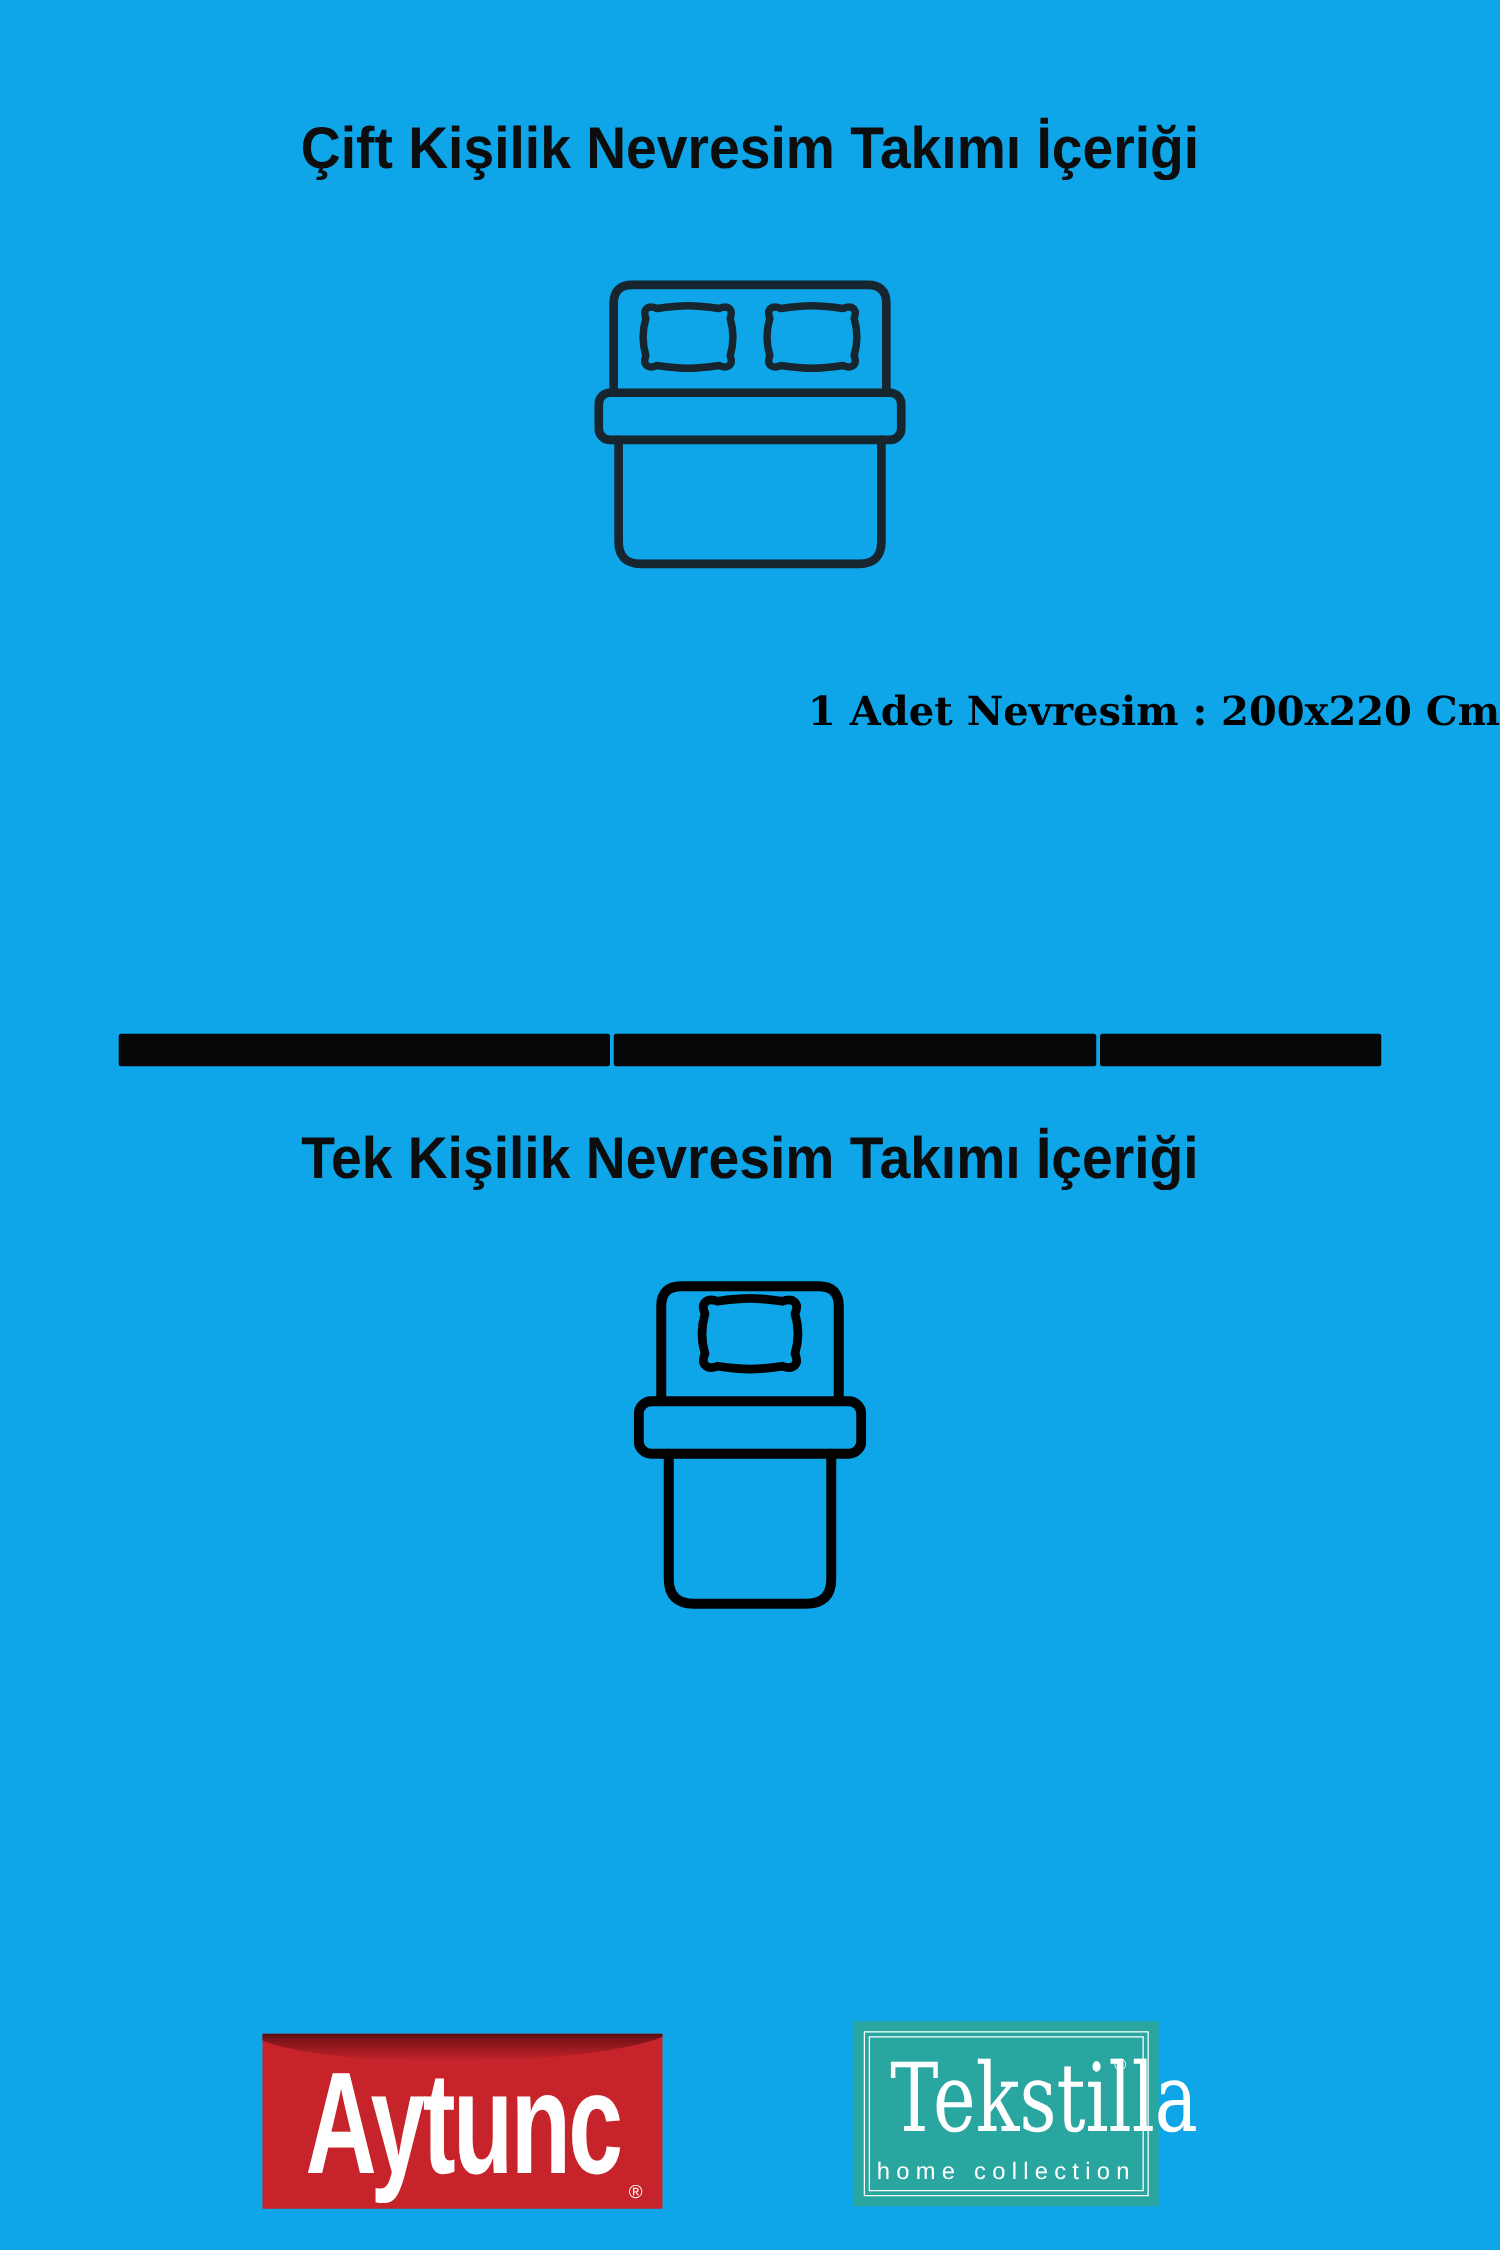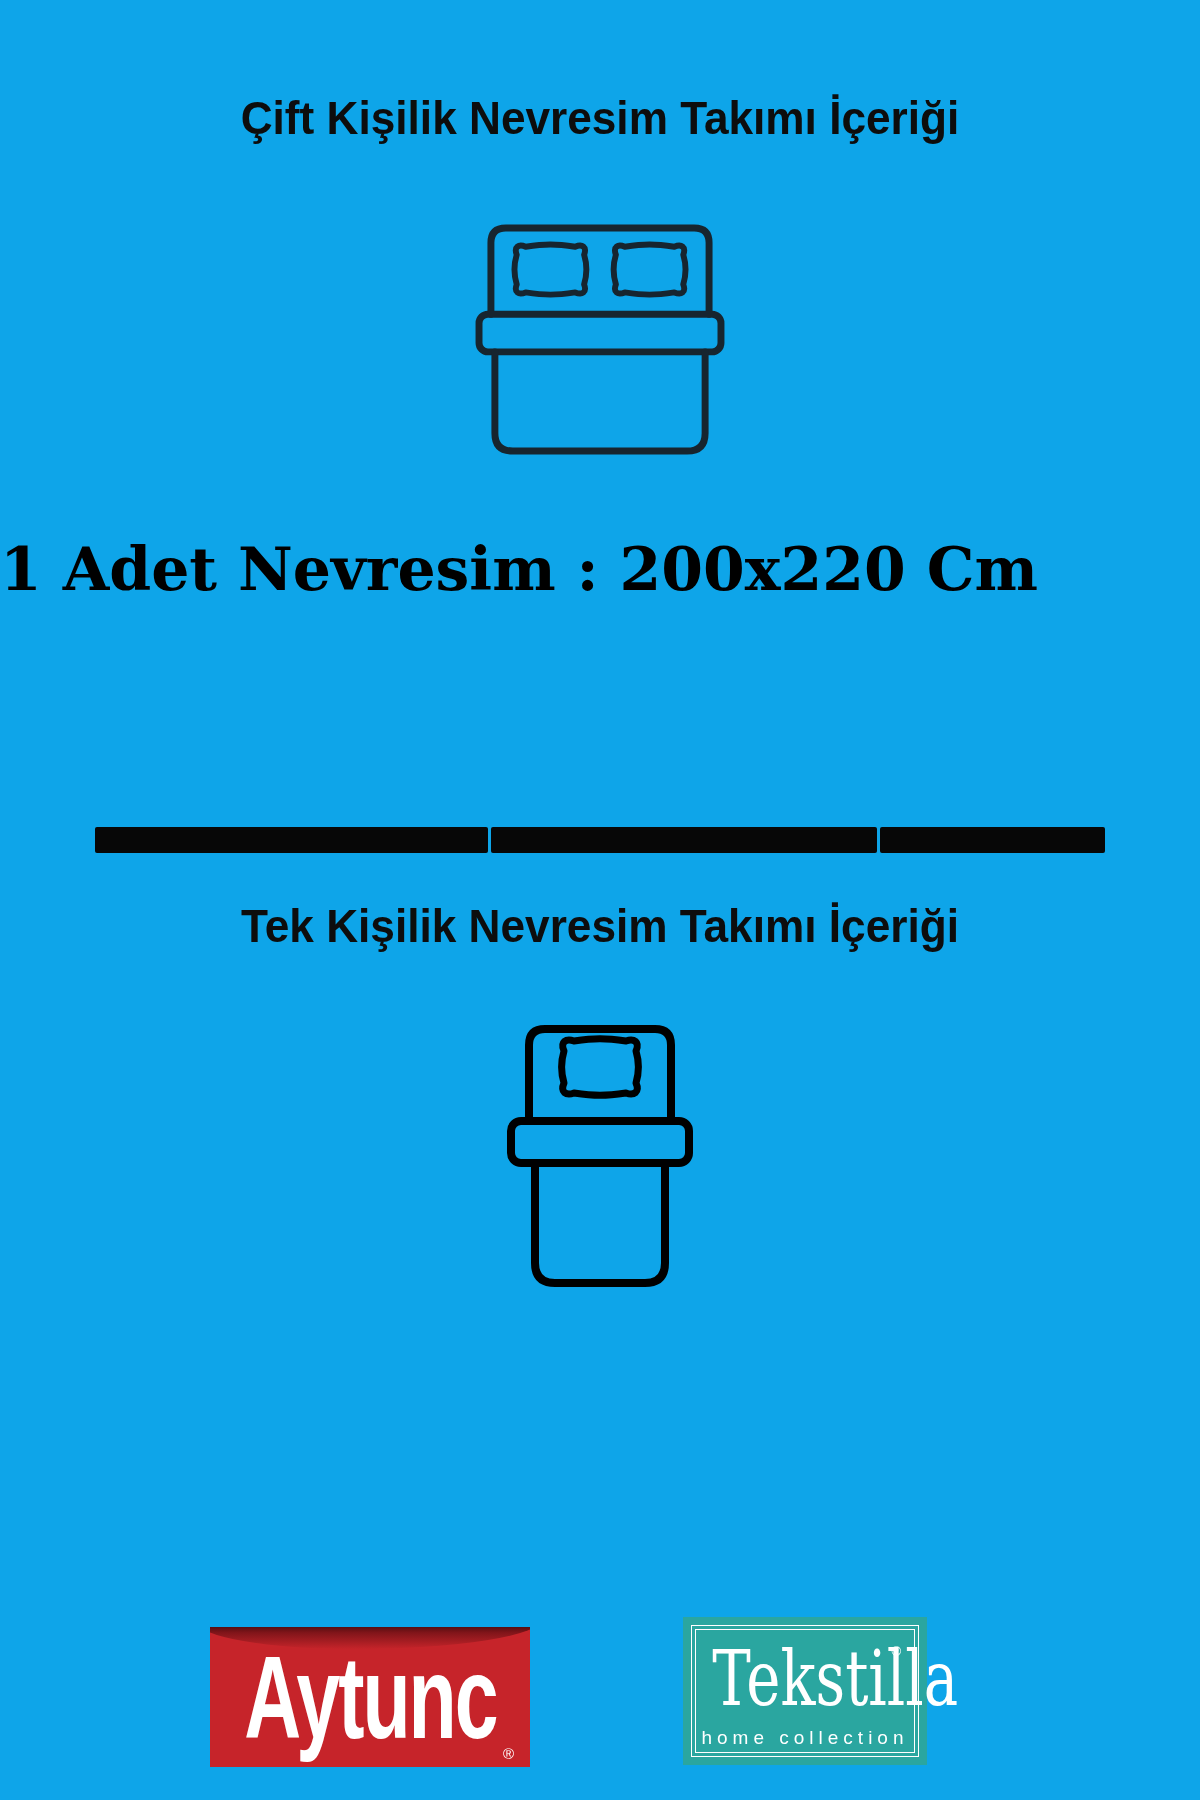--- a/index.html
+++ b/index.html
@@ -17,23 +17,23 @@
   #title-single{top:898px;}
 
   .bed-icon-wrap{position:absolute;left:0;width:1200px;display:flex;justify-content:center;}
   #icon-double-wrap{top:221px;}
   #icon-single-wrap{top:1021px;}
   .bed-icon-wrap svg{display:block;}
   .double-stroke{stroke:var(--double-bed-stroke,#17252f);}
   .single-stroke{stroke:var(--single-bed-stroke,#000000);}
 
   .content-list{
-    position:absolute;left:0;width:1200px;text-align:left;
+    position:absolute;left:0;width:1200px;text-align:right;
     font-family:"DejaVu Serif","Liberation Serif",serif;
-    font-weight:700;font-size:60px;line-height:64px;color:#000;
+    font-weight:700;font-size:32px;line-height:64px;color:#000;
     white-space:nowrap;
   }
   #list-double{top:537px;}
   #list-single{top:1338px;}
 
   .divider{
     position:absolute;top:827px;left:95px;width:1010px;height:26px;
     display:flex;
   }
   .divider .seg{height:26px;background:var(--divider,#070707);border-radius:2px;}

